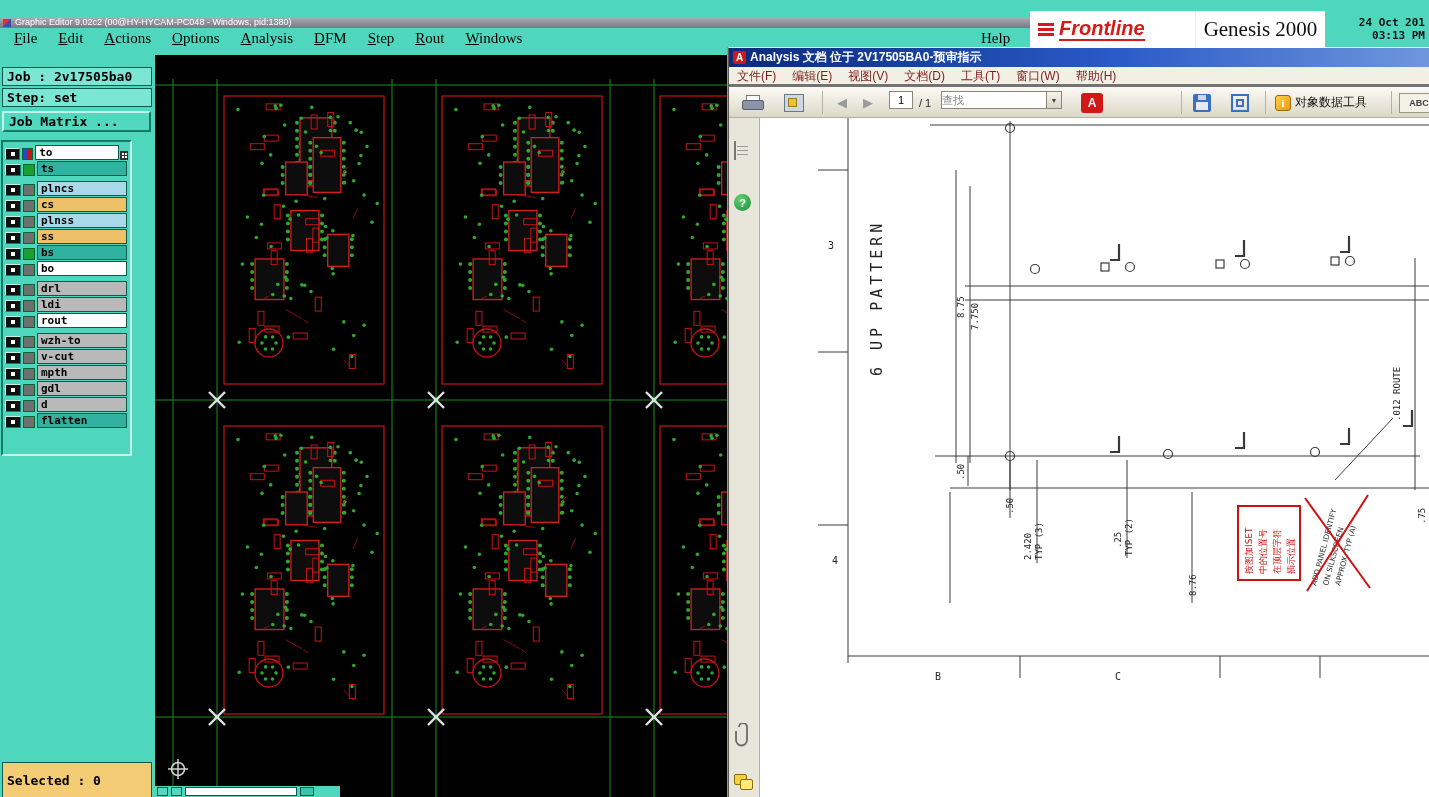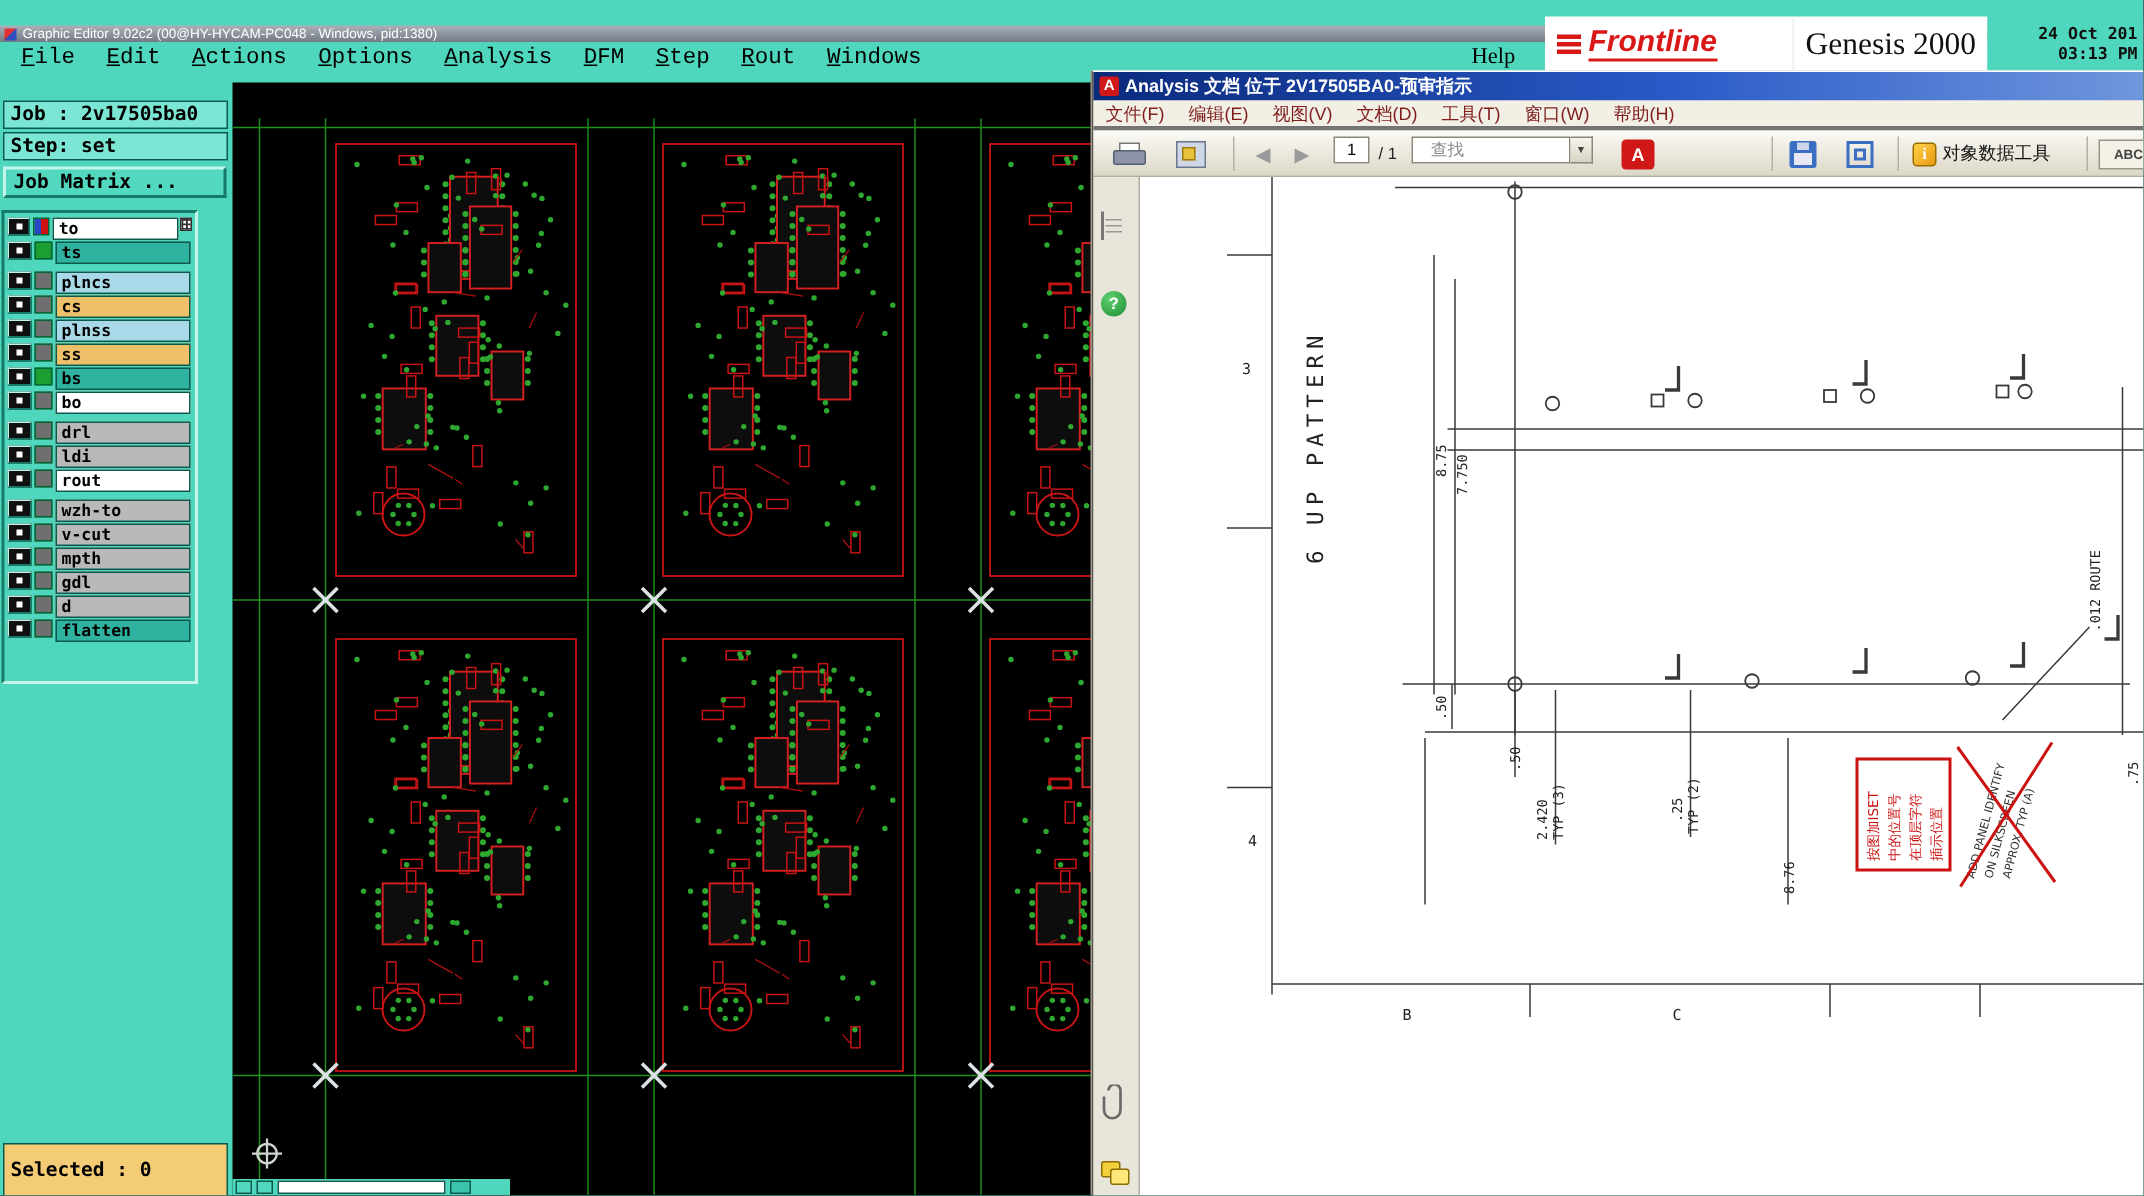--- a/index.html
+++ b/index.html
@@ -3,42 +3,42 @@
 <meta charset="utf-8">
 <style>
   *{margin:0;padding:0;box-sizing:border-box}
   html,body{width:1429px;height:797px;overflow:hidden;background:#222}
   #screen{position:relative;width:1429px;height:797px;background:#4fd7bd;font-family:"Liberation Sans",sans-serif;overflow:hidden}
   .abs{position:absolute}
 
   
   #g-titlebar{left:0;top:17px;width:1429px;height:11px;background:linear-gradient(180deg,#aab0b8,#747a84);color:#fff;font-size:9px;line-height:11px;display:flex;align-items:center;gap:4px;padding-left:3px}
   #g-titleicon{width:8px;height:8px;background:linear-gradient(135deg,#e03030 50%,#3050c0 50%);flex:0 0 auto}
-  #g-menubar{left:14px;top:25px;height:26px;display:flex;gap:21px;align-items:center;font-family:Liberation Mono, monospace;font-size:15px;color:#000}
+  #g-menubar{left:14px;top:25px;height:26px;display:flex;gap:21px;align-items:center;font-family:Liberation Serif, serif;font-size:15px;color:#000}
   .gmenu-item{cursor:default}
   .gmenu-item::first-letter{text-decoration:underline}
   #g-help{left:981px;top:25px;height:26px;display:flex;align-items:center;font-family:"Liberation Serif",serif;font-size:15px;color:#000}
   #g-help::first-letter{text-decoration:underline}
 
   #g-brand{left:1030px;top:11px;width:399px;height:36px;display:flex}
   #g-logo{background:#fff;width:166px;height:36px;display:flex;align-items:center;gap:5px;padding-left:8px;border-right:1px solid #eee}
   .logo-bars{display:flex;flex-direction:column;gap:2px}
   .logo-bars i{display:block;width:16px;height:3px;background:#d91818}
   #g-logotext{color:#d91818;font-style:italic;font-weight:bold;font-size:20px;font-family:Liberation Sans, sans-serif;border-bottom:2px solid #d91818;line-height:22px}
   #g-product{background:#fff;flex:1;height:36px;display:flex;align-items:center;justify-content:center;font-family:"Liberation Serif",serif;font-size:21px;color:#111}
   #g-datetime{width:104px;height:36px;background:#4fd7bd;display:flex;flex-direction:column;align-items:flex-end;justify-content:center;padding-right:4px;font-family:"DejaVu Sans Mono",monospace;font-weight:bold;font-size:11px;color:#101010;line-height:13px}
 
   .g-box{background:#7ce6d4;border:1px solid #0c5a4c;font-family:"DejaVu Sans Mono",monospace;font-weight:bold;font-size:13px;color:#000;display:flex;align-items:center;padding-left:4px}
   #g-jobbox{left:2px;top:67px;width:150px;height:19px}
   #g-stepbox{left:2px;top:88px;width:150px;height:19px}
   #g-jobmatrix{left:2px;top:111px;width:149px;height:21px;background:#52d8bf;border:2px solid;border-color:#c2f6ea #157a66 #157a66 #c2f6ea;font-family:"DejaVu Sans Mono",monospace;font-weight:bold;font-size:13px;display:flex;align-items:center;padding-left:5px;cursor:pointer}
   #g-selected{left:2px;top:762px;width:150px;height:36px;background:#f3cc75}
 
   #layer-list{left:1px;top:140px;width:131px;height:316px;background:#4fd7bd;border:2px solid;border-color:#157a66 #c2f6ea #c2f6ea #157a66;padding:3px 2px}
-  .layer-row{display:flex;align-items:flex-start;height:15px;margin-bottom:1px;position:relative}
+  .layer-row{display:flex;align-items:flex-end;height:15px;margin-bottom:1px;position:relative}
   .layer-row.gap{margin-top:5px}
   .layer-cb{width:16px;height:12px;background:#101010;border:1px solid;border-color:#c2f6ea #157a66 #157a66 #c2f6ea;margin-right:2px;position:relative;cursor:pointer}
   .layer-cb i{position:absolute;left:5px;top:3px;width:4px;height:4px;background:#fff}
   .layer-chip{width:12px;height:12px;border:1px solid #063;margin-right:2px;cursor:pointer}
   .layer-name{width:90px;height:15px;border:1px solid #0c5a4c;font-family:"DejaVu Sans Mono",monospace;font-weight:bold;font-size:11px;line-height:13px;color:#000;padding-left:3px;cursor:pointer}
   .box-white{background:#ffffff}.box-teal{background:#2fb3a0}.box-blue{background:#a9d9e8}.box-orange{background:#eec06a}.box-gray{background:#b9b9b9}
   .layer-grid-ic{width:9px;height:9px;margin-left:1px;background:#fff;border:1px solid #333;background-image:linear-gradient(#333 1px,transparent 1px),linear-gradient(90deg,#333 1px,transparent 1px);background-size:3px 3px}
 
   #canvas{left:155px;top:55px;width:573px;height:742px;background:#000;overflow:hidden}
 
@@ -58,21 +58,21 @@
   .tb{position:absolute;top:4px;height:23px;display:flex;align-items:center;justify-content:center;cursor:pointer}
   .tb-sep{position:absolute;top:4px;width:1px;height:23px;background:#b5b2a2}
   .ic-printer{width:24px;height:18px;position:relative}
   .ic-printer .pr-body{position:absolute;left:1px;top:6px;width:22px;height:10px;background:#8d94a8;border:1px solid #55606e;border-radius:2px}
   .ic-printer .pr-paper{position:absolute;left:5px;top:1px;width:14px;height:7px;background:#fff;border:1px solid #777}
   .ic-export{width:20px;height:18px;background:#cfd6e4;border:1px solid #6a7590;position:relative}
   .ic-export i{position:absolute;left:3px;top:3px;width:9px;height:9px;background:#e8c23a;border:1px solid #9a7c10}
   .ic-arrow{font-size:13px;color:#9a9a9a}
   .tb-pageinput{width:24px;height:18px;border:1px solid #8a8778;background:#fff;font-size:11px;text-align:center;font-family:"Liberation Sans",sans-serif}
   .tb-pagetotal{font-size:11px;color:#222}
-  .tb-find{width:106px;height:18px;border:1px solid #8a8778;background:#fff;font-size:11px;padding-left:12px;color:#333}
+  .tb-find{width:106px;height:18px;border:1px solid #8a8778;background:#fff;font-size:11px;padding-left:0;color:#333}
   .tb-find::placeholder{color:#888}
   .tb-dd{width:15px;height:18px;background:linear-gradient(180deg,#f6f4ec,#d8d4c4);border:1px solid #8a8778;border-left:none;font-size:7px;color:#444;display:flex;align-items:center;justify-content:center}
   .ic-pdf{width:22px;height:20px;background:#d01818;border-radius:3px;color:#fff;font-weight:bold;font-size:12px;display:flex;align-items:center;justify-content:center}
   .ic-disk{width:18px;height:18px;background:#3a6fc4;border-radius:2px;position:relative}
   .ic-disk i{position:absolute;left:3px;top:8px;width:12px;height:8px;background:#e8e8f4}
   .ic-disk b{position:absolute;left:5px;top:1px;width:8px;height:5px;background:#cdd6ea}
   .ic-expand{width:18px;height:18px;border:2px solid #3a6fc4;position:relative}
   .ic-expand i{position:absolute;left:3px;top:3px;width:8px;height:8px;border:2px solid #3a6fc4}
   .ic-info{width:16px;height:16px;background:linear-gradient(135deg,#ffd24a,#e89a12);border:1px solid #996c00;border-radius:3px;color:#fff;font-weight:bold;font-size:11px;display:flex;align-items:center;justify-content:center;font-family:"Liberation Serif",serif}
   .tb-label{font-size:12px;color:#111;margin-left:4px}

